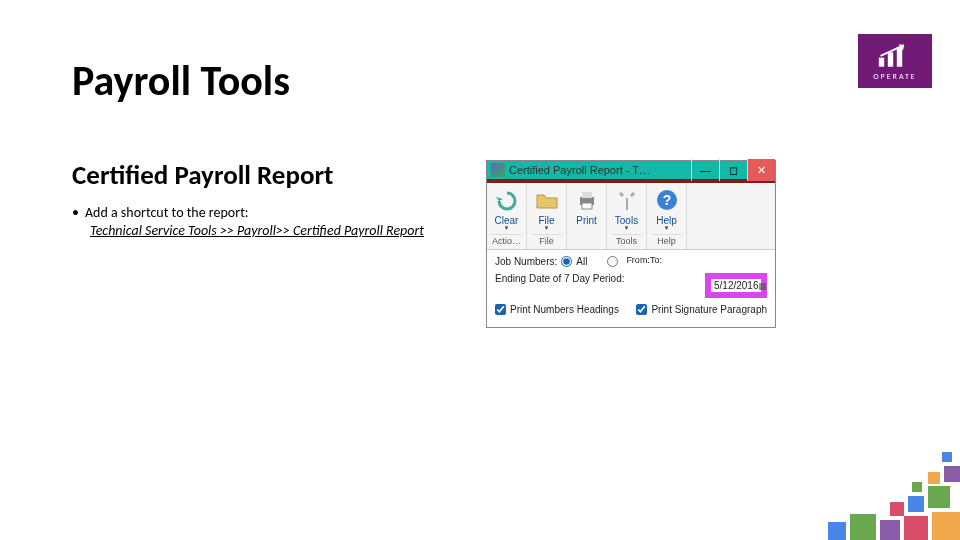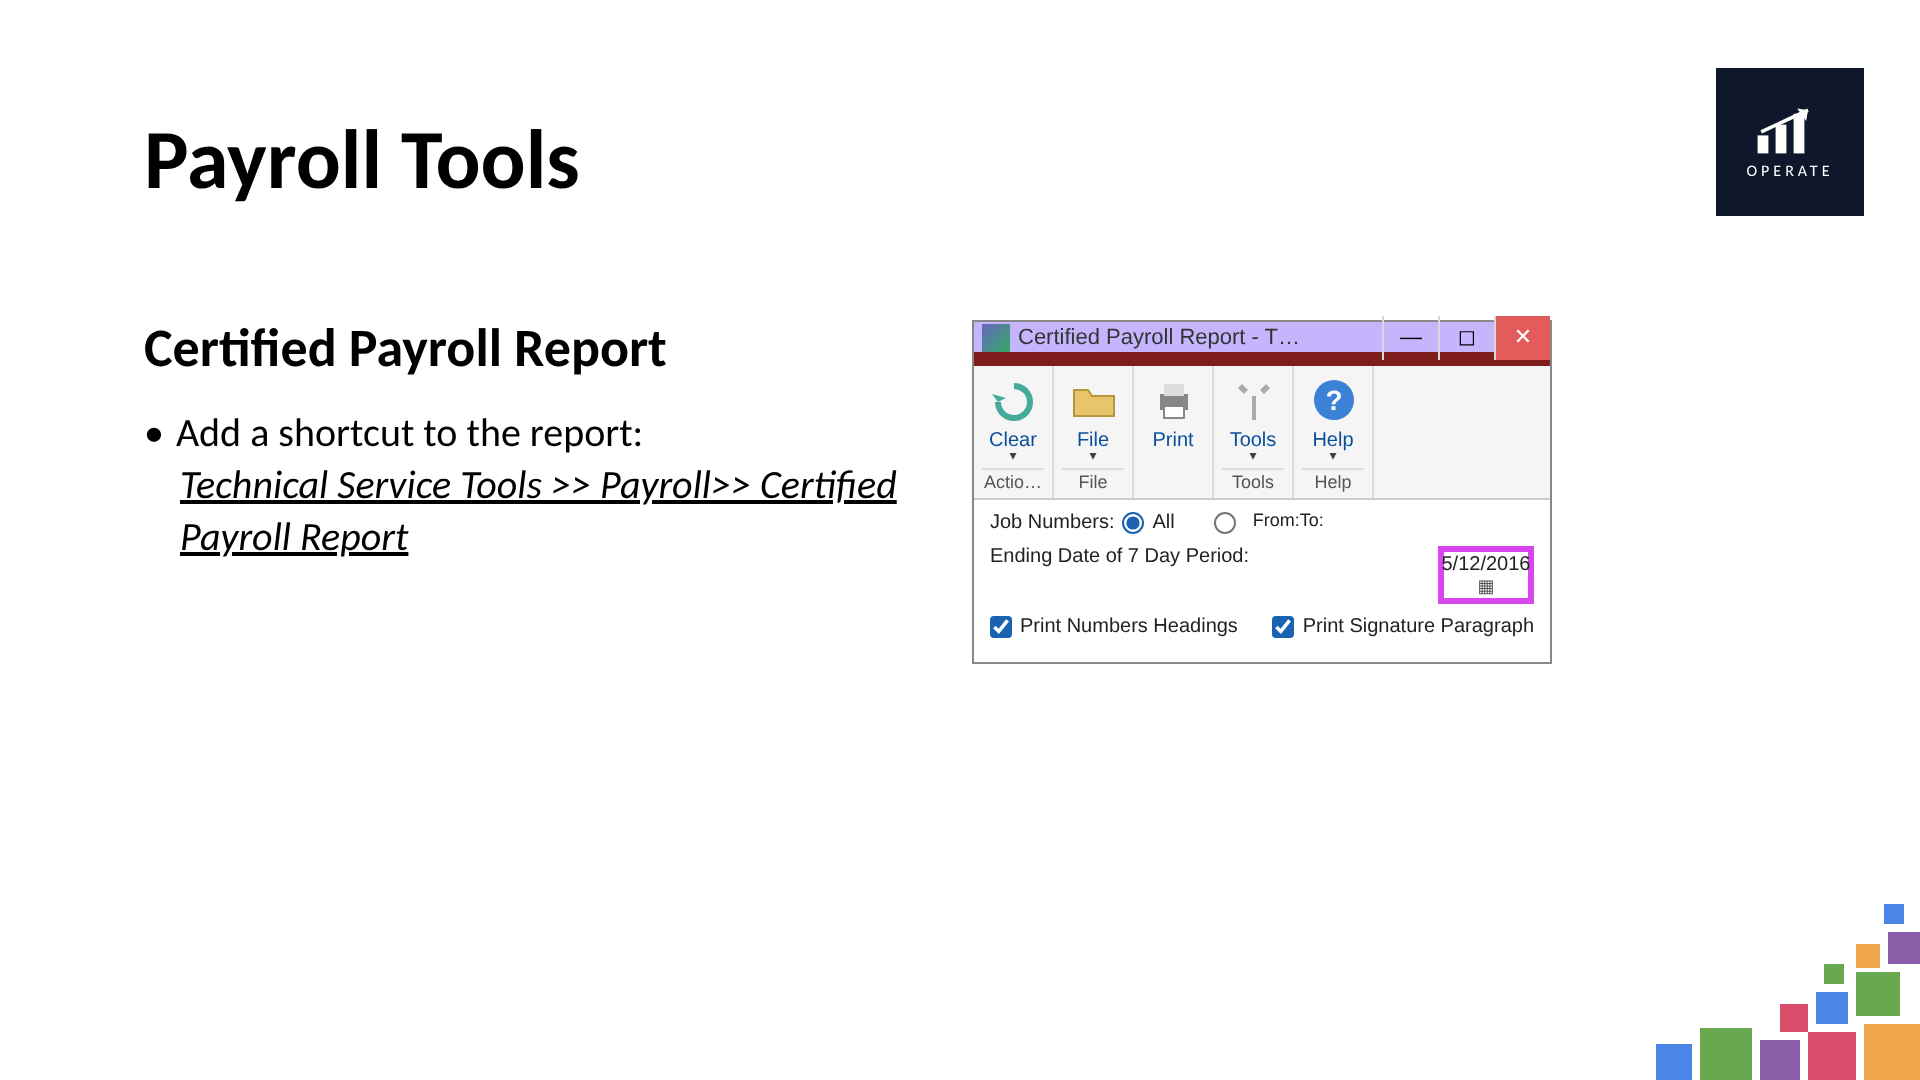--- a/index.html
+++ b/index.html
@@ -9,51 +9,51 @@
     background: #fff;
     position: relative;
     overflow: hidden;
   }
   .slide-title {
     position: absolute; left: 72px; top: 55px;
     font-size: 42px; font-weight: 700; color: #000; text-align: center;
   }
   .logo {
     position: absolute; right: 28px; top: 34px;
-    width: 74px; height: 74px;
-    background: #0f172a;
+    width: 74px; height: 54px;
+    background: #701a75;
     display: flex; flex-direction: column; align-items: center; justify-content: center;
     color: #fff; font-size: 10px; letter-spacing: 1px;
   }
   .logo svg { width: 36px; height: 28px; }
   .logo-text { font-size: 8px; margin-top: 2px; letter-spacing: 2px; }
   .section-title {
     position: absolute; left: 72px; top: 158px;
     font-size: 27px; font-weight: 700; color: #000;
   }
   .bullet {
     position: absolute; left: 72px; top: 204px;
-    font-size: 20px; color: #000; line-height: 1.3;
+    font-size: 14px; color: #000; line-height: 1.3;
     max-width: 380px;
   }
   .bullet .italic { font-style: italic; text-decoration: underline; }
   .bullet-dot { margin-right: 6px; }
 
   
   .win {
     position: absolute; left: 486px; top: 160px;
     width: 290px;
     border: 1px solid #888;
     background: #fff;
     font-family: "Segoe UI", Tahoma, sans-serif;
   }
   .titlebar {
-    height: 22px; background: #c4b5fd;
+    height: 22px; background: #14b8a6;
     display: flex; align-items: center;
-    border-bottom: 7px solid #7f1d1d;
+    border-bottom: 4px solid #7f1d1d;
     font-size: 11px;
   }
   .titlebar .app-icon {
     width: 14px; height: 14px; margin: 0 4px;
     background: linear-gradient(135deg,#66b 0%,#3a6 100%);
     display:inline-block;
   }
   .titlebar .title-text { flex: 1; white-space: nowrap; overflow: hidden; text-overflow: ellipsis; color:#333; }
   .winbtns { display:flex; }
   .winbtn {
@@ -75,24 +75,23 @@
   .rgroup .icon { width:28px; height:28px; display:flex; align-items:center; justify-content:center; }
   .rgroup .lbl { font-size:10px; color:#0a4f9c; margin-top:1px; }
   .rgroup .drop { font-size:7px; color:#444; margin-top:-2px; }
   .rgroup .cat { font-size:9px; color:#555; border-top:1px solid #ddd; width:100%; text-align:center; padding-top:1px; margin-top:2px; white-space:nowrap; overflow:hidden;}
   
   .form-area { padding: 6px 8px; font-size:10px; color:#222; }
   .row { display:flex; margin-bottom:6px; gap:4px;}
   .row label { font-size:10px; }
   input[type=radio], input[type=checkbox] { width:11px; height:11px; accent-color:#1a63b0; }
   .datebox {
-    border:3px solid #d946ef; padding:1px 3px; font-size:10px; width:48px;
+    border:6px solid #d946ef; padding:1px 3px; font-size:10px; width:62px;
     display:flex; align-items:center; justify-content:space-between;
     background:#fff;
-    flex-direction:column;
   }
   .datebox .cal { font-size:9px; color:#555; }
   .spacer { flex:1; }
   .fromto { display:flex; flex-direction:row; font-size:9px; line-height:1.1; margin-left:4px;}
   
   
   .deco { position:absolute; right:0; bottom:0; width:220px; height:120px; }
   .sq { position:absolute; }
   
 </style>

